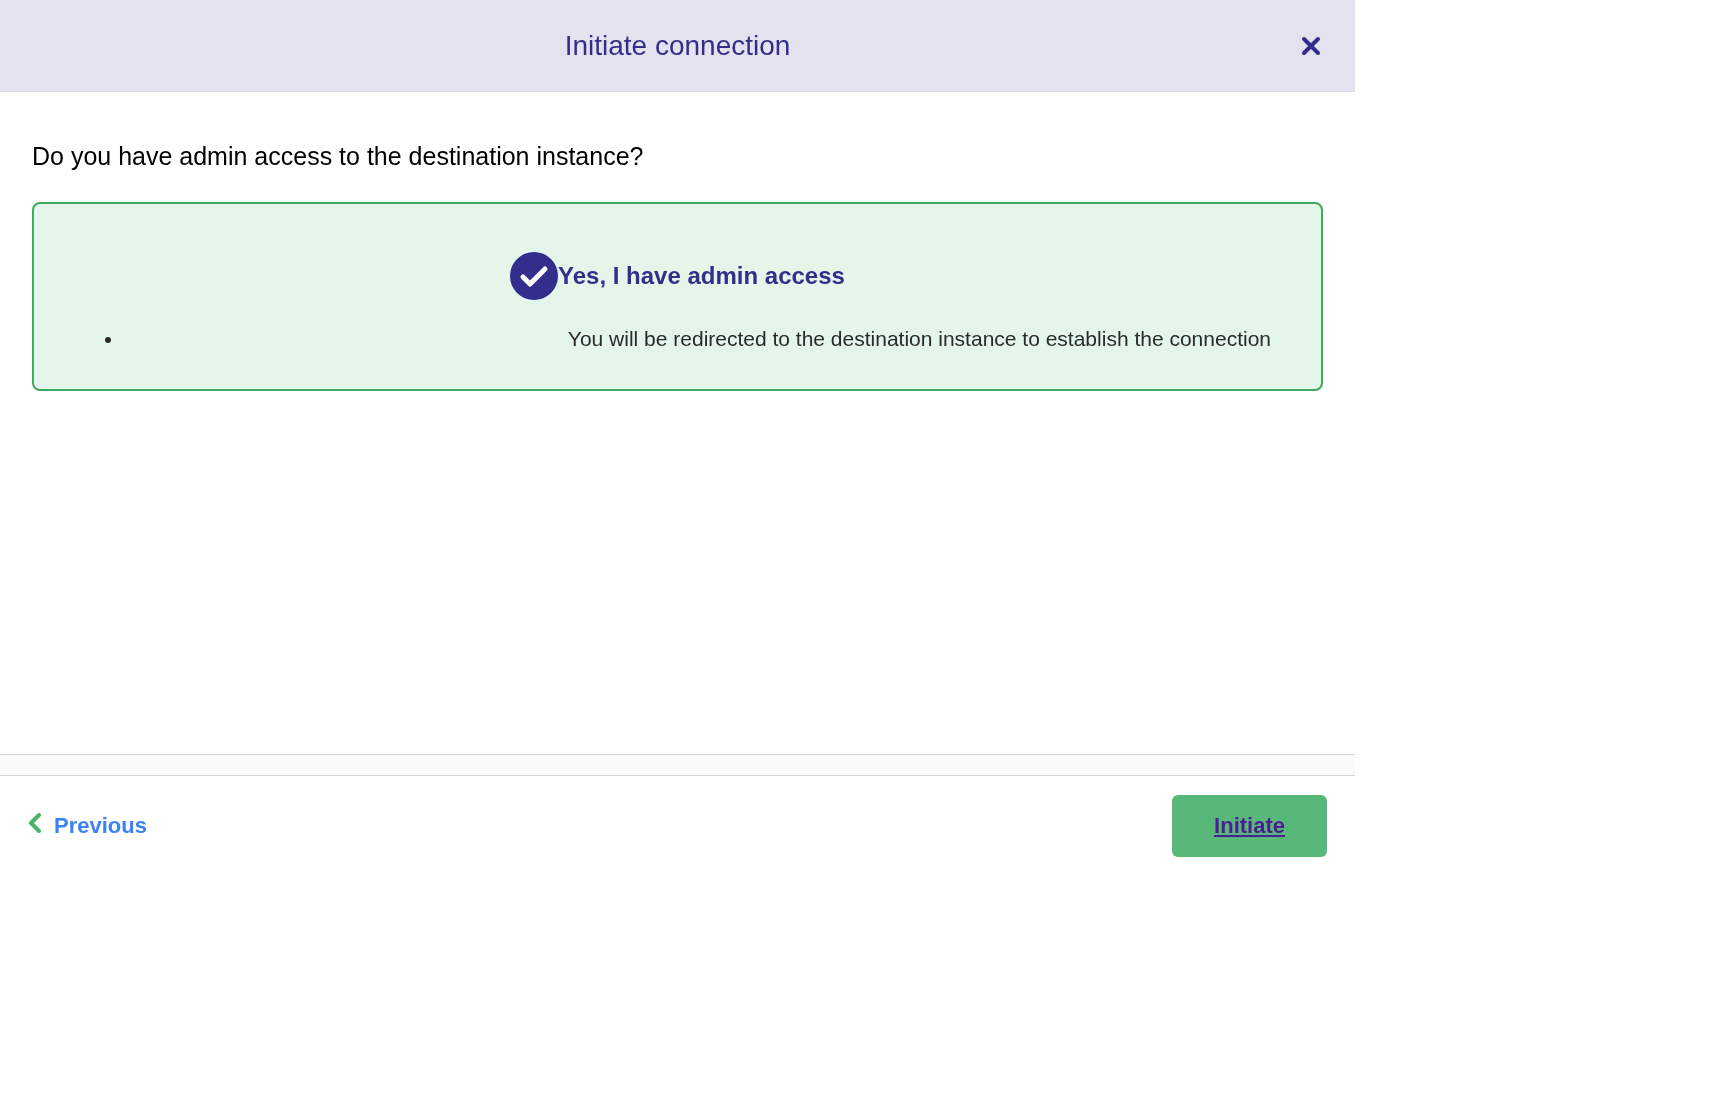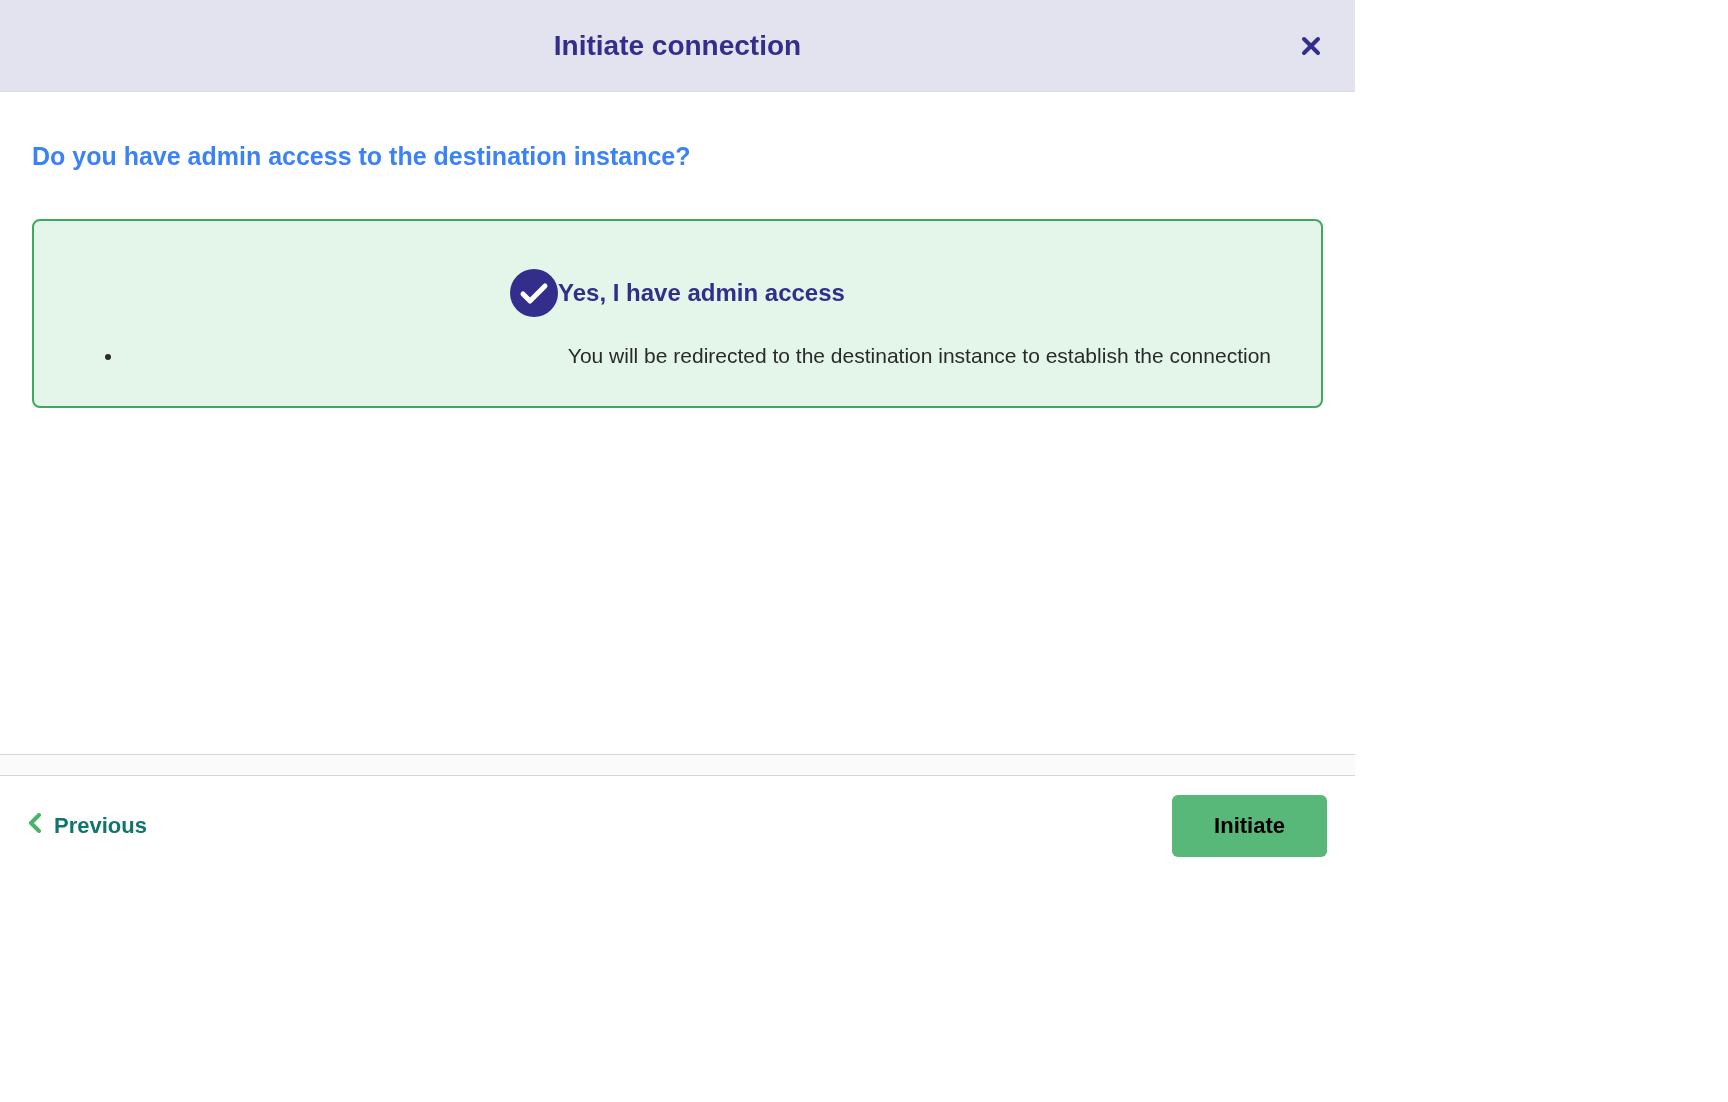--- a/index.html
+++ b/index.html
@@ -21,45 +21,45 @@
       height: 92px;
       display: flex;
       align-items: center;
       justify-content: center;
       position: relative;
       border-bottom: 1px solid #d8d8e6;
     }
     .header-title {
       color: #332e8b;
       font-size: 28px;
-      font-weight: 700;
+      font-weight: 400;
     }
     .close-btn {
       position: absolute;
       right: 28px;
       top: 50%;
       transform: translateY(-50%);
       color: #332e8b;
       cursor: pointer;
       font-size: 22px;
       font-weight: 700;
       background: none;
       border: none;
       padding: 6px;
       line-height: 1;
     }
     .content {
       flex: 1;
       padding: 50px 32px 20px 32px;
     }
     .question {
-      color: #3b82f6;
+      color: #000000;
       font-size: 25px;
-      font-weight: 700;
-      margin-bottom: 48px;
+      font-weight: 400;
+      margin-bottom: 31px;
     }
     .options {
       display: flex;
       gap: 32px;
     }
     .option-card {
       flex: 1;
       border-radius: 8px;
       padding: 48px 40px 36px 40px;
       cursor: pointer;
@@ -115,36 +115,37 @@
       display: flex;
       align-items: center;
       justify-content: space-between;
       padding: 0 28px;
       background: #ffffff;
     }
     .prev-btn {
       display: flex;
       align-items: center;
       gap: 12px;
-      color: #0f766e;
+      color: #3b82f6;
       font-size: 22px;
       font-weight: 600;
       background: none;
       border: none;
       cursor: pointer;
     }
     .initiate-btn {
       background: #57b879;
-      color: #000000;
+      color: #4c1d95;
       font-size: 22px;
       font-weight: 700;
       border: none;
       border-radius: 6px;
       padding: 18px 42px;
       cursor: pointer;
+      text-decoration: underline;
     }
     .close-x svg {
       display: block;
     }
   </style>
 </head>
 <body>
 
 <div class="header">
   <div class="header-title">Initiate connection</div>

